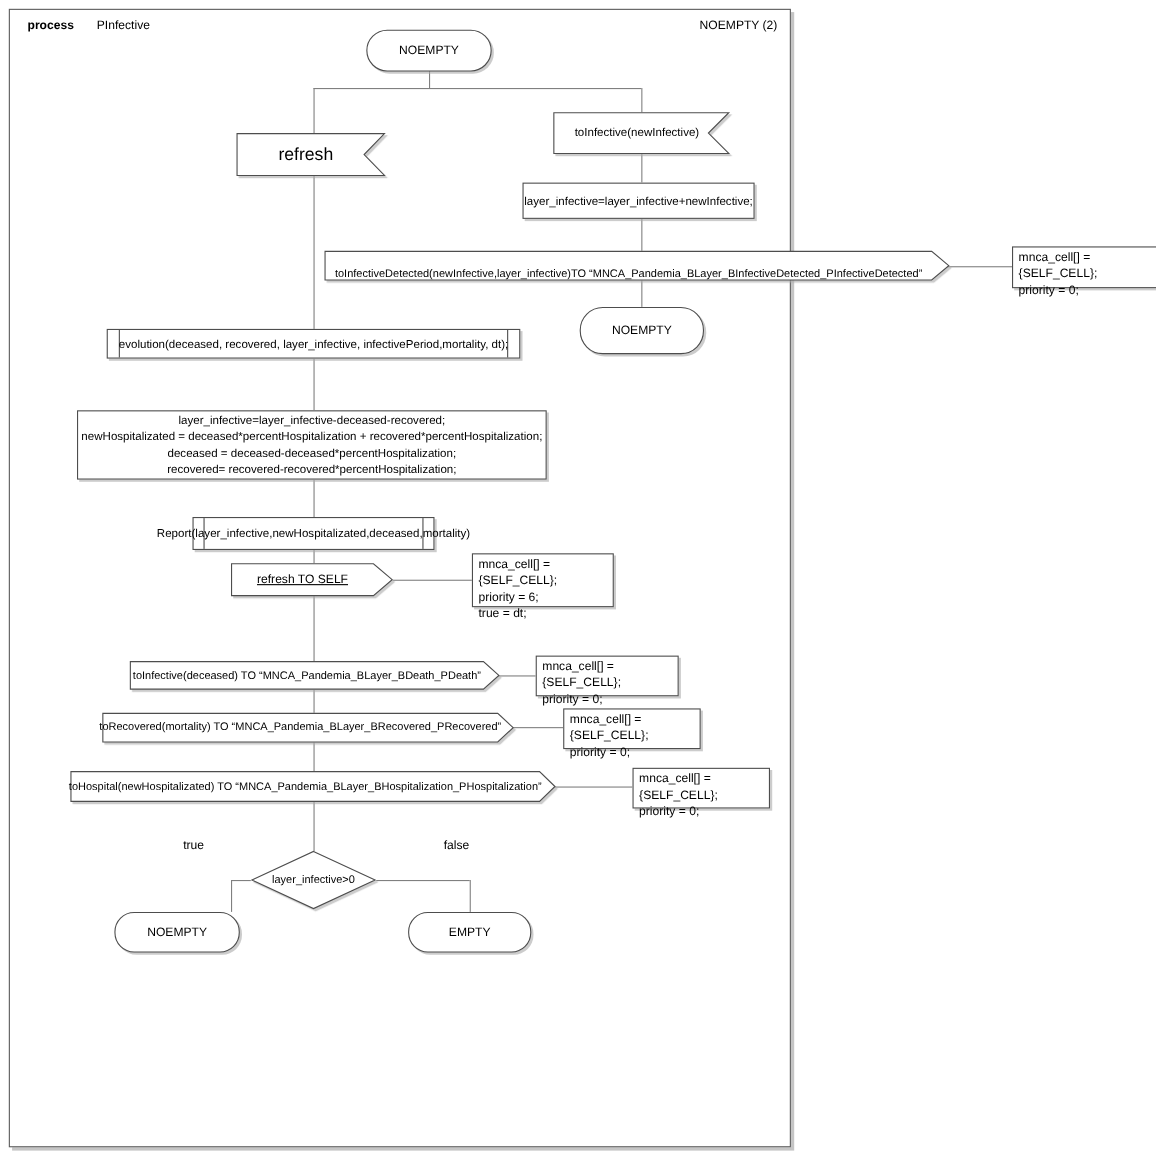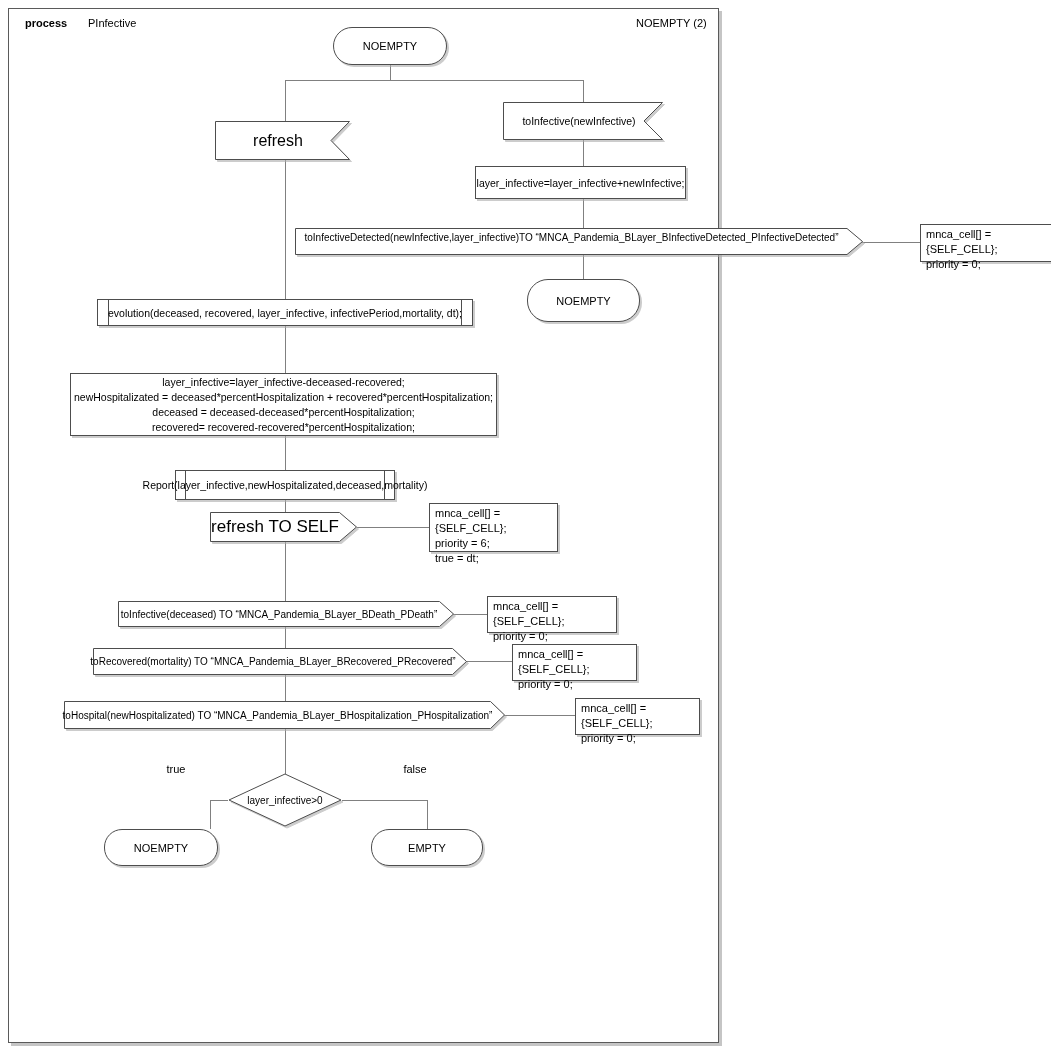--- a/index.html
+++ b/index.html
@@ -74,21 +74,21 @@
     <polygon points="0.5,0.5 159.5,0.5 141,19 159.5,37.5 0.5,37.5"></polygon>
   </svg>
   <div class="flowtext" style="left:503px;top:102px;width:152px;height:38px;">toInfective(newInfective)</div>
 
   <div class="box" style="left:475px;top:166px;width:211px;height:33px;"></div>
   <div class="flowtext" style="left:475px;top:166px;width:211px;height:33px;">layer_infective=layer_infective+newInfective;</div>
 
   <svg class="shape" style="left:295px;top:228px;" width="568" height="27">
     <polygon points="0.5,0.5 552,0.5 567.5,13.5 552,26.5 0.5,26.5"></polygon>
   </svg>
-  <div class="flowtext sm" style="left:295px;top:224px;width:553px;height:27px;">toInfectiveDetected(newInfective,layer_infective)TO “MNCA_Pandemia_BLayer_BInfectiveDetected_PInfectiveDetected”</div>
+  <div class="flowtext sm" style="left:295px;top:236px;width:553px;height:27px;">toInfectiveDetected(newInfective,layer_infective)TO “MNCA_Pandemia_BLayer_BInfectiveDetected_PInfectiveDetected”</div>
 
   <div class="box" style="left:920px;top:224px;width:135px;height:38px;">
     <div class="note">
       <div>mnca_cell[] = {SELF_CELL};</div>
       <div>priority = 0;</div>
     </div>
   </div>
 
   <div class="box terminal center label" style="left:527px;top:279px;width:113px;height:43px;border-radius:21px;">
     <span>NOEMPTY</span>
@@ -109,21 +109,21 @@
 
   <div class="box" style="left:175px;top:470px;width:220px;height:30px;">
     <div class="innerbar" style="left:9px;"></div>
     <div class="innerbar" style="right:9px;"></div>
   </div>
   <div class="flowtext" style="left:140px;top:470px;width:290px;height:30px;">Report(layer_infective,newHospitalizated,deceased,mortality)</div>
 
   <svg class="shape" style="left:210px;top:512px;" width="147" height="30">
     <polygon points="0.5,0.5 129.5,0.5 146.5,15 129.5,29.5 0.5,29.5"></polygon>
   </svg>
-  <div class="flowtext" style="left:210px;top:512px;width:130px;height:30px;font-size:17px;">refresh TO SELF</div>
+  <div class="flowtext" style="left:210px;top:512px;width:130px;height:30px;font-size:11px;text-decoration:underline;">refresh TO SELF</div>
 
   <div class="box" style="left:429px;top:503px;width:129px;height:49px;">
     <div class="note">
       <div>mnca_cell[] = {SELF_CELL};</div>
       <div>priority = 6;</div>
       <div>true = dt;</div>
     </div>
   </div>
 
   <svg class="shape" style="left:118px;top:601px;" width="336" height="26">

